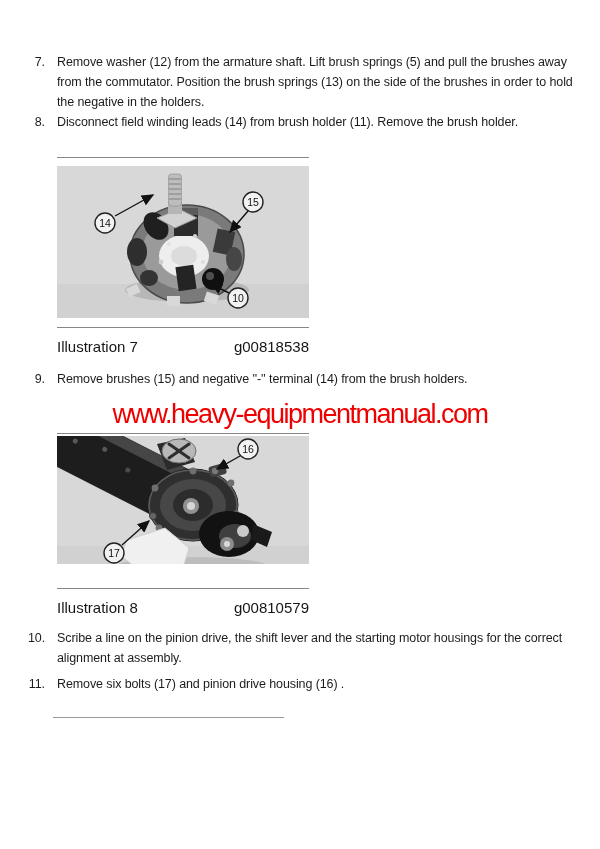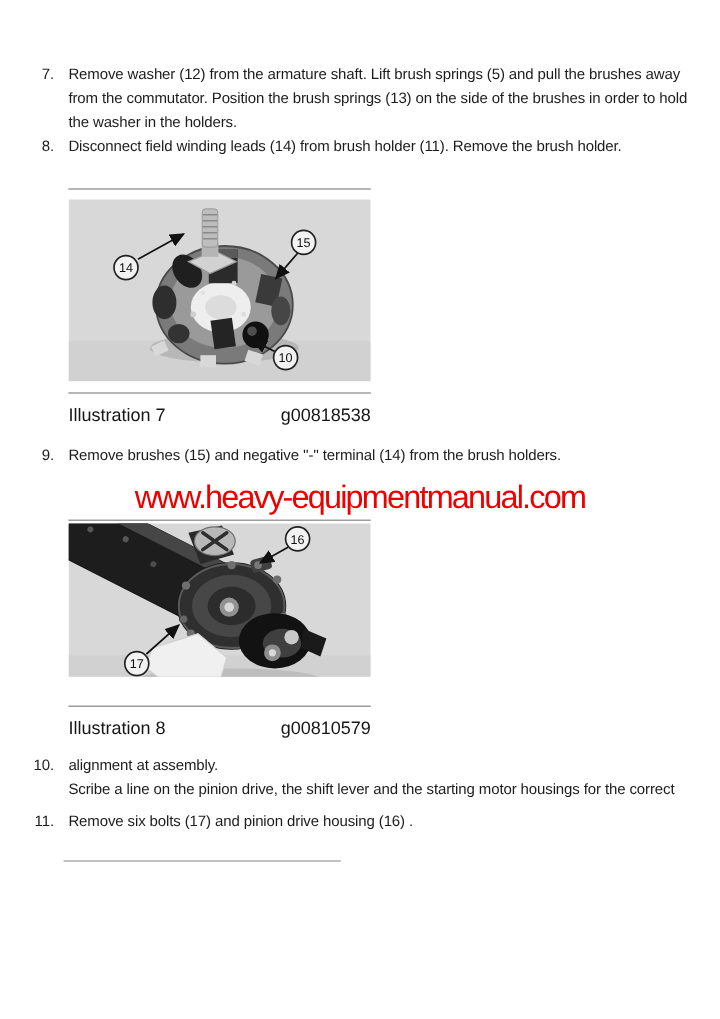--- a/index.html
+++ b/index.html
@@ -30,21 +30,21 @@
 </head>
 <body>
 
 <div class="page">
 
   <div class="step" style="left:20px;top:52px;">
     <div class="step-num">7.</div>
     <div class="step-text">
       <span>Remove washer (12) from the armature shaft. Lift brush springs (5) and pull the brushes away</span>
       <span>from the commutator. Position the brush springs (13) on the side of the brushes in order to hold</span>
-      <span>the washer in the holders.</span>
+      <span>the negative in the holders.</span>
     </div>
   </div>
 
   <div class="step" style="left:20px;top:112px;">
     <div class="step-num">8.</div>
     <div class="step-text">
       <span>Disconnect field winding leads (14) from brush holder (11). Remove the brush holder.</span>
     </div>
   </div>
 
@@ -199,22 +199,22 @@
 
   <div class="rule" style="left:57px;top:588px;width:252px;"></div>
   <div class="caption" style="top:601px;">
     <span>Illustration 8</span>
     <span>g00810579</span>
   </div>
 
   <div class="step" style="left:20px;top:628px;">
     <div class="step-num">10.</div>
     <div class="step-text">
+      <span>Scribe a line on the pinion drive, the shift lever and the starting motor housings for the correct</span>
       <span>alignment at assembly.</span>
-      <span>Scribe a line on the pinion drive, the shift lever and the starting motor housings for the correct</span>
     </div>
   </div>
 
   <div class="step" style="left:20px;top:674px;">
     <div class="step-num">11.</div>
     <div class="step-text">
       <span>Remove six bolts (17) and pinion drive housing (16) .</span>
     </div>
   </div>
 

